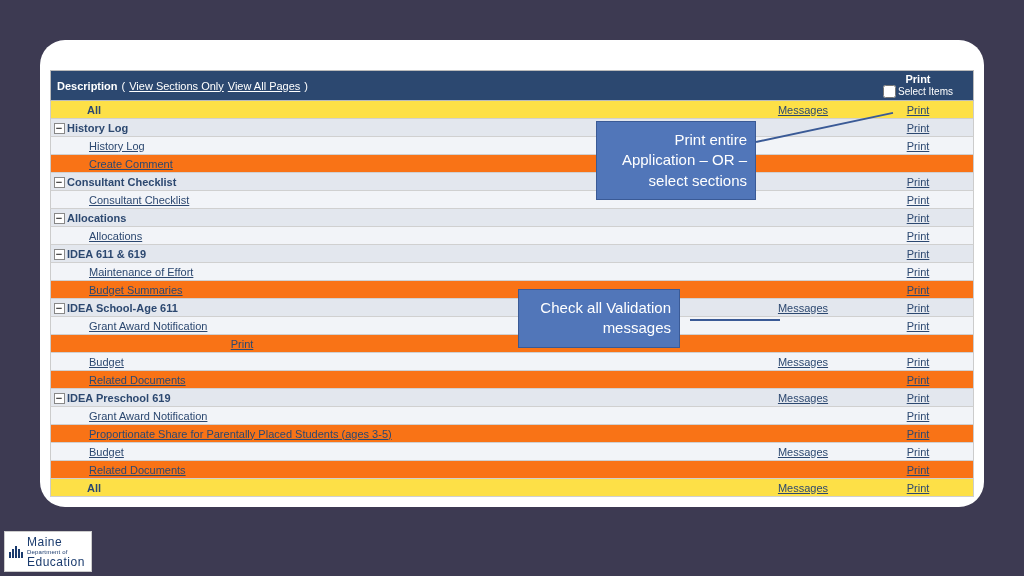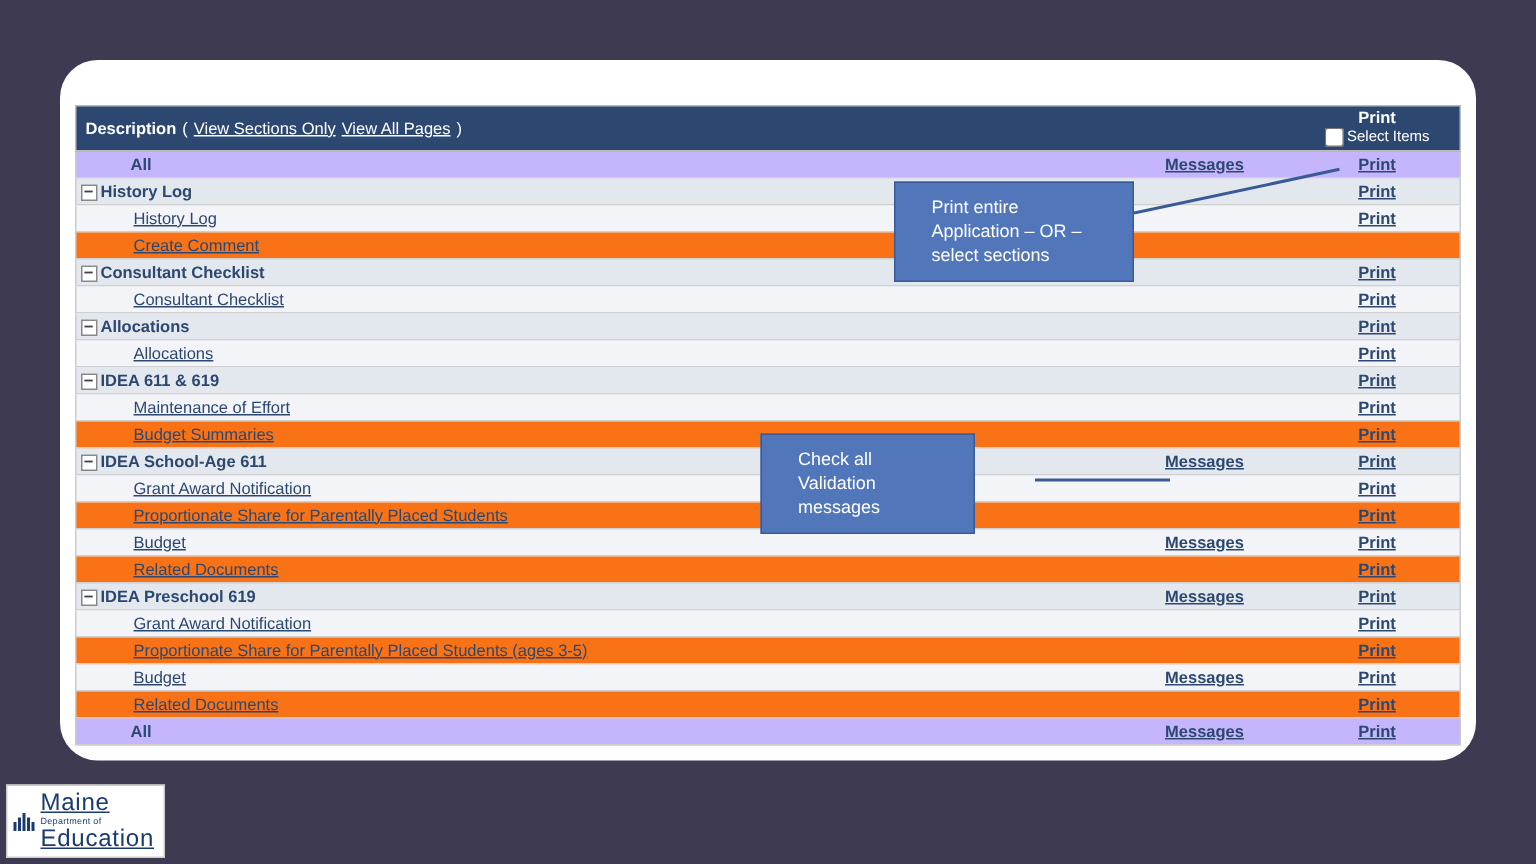--- a/index.html
+++ b/index.html
@@ -76,51 +76,51 @@
   .row .print-col {
     width: 110px;
     text-align: center;
     padding: 2px 4px;
   }
   .row.section { background: #e3e7ee; font-weight: bold; color: #2c4870; }
   .row.section .desc-col { padding-left: 0; }
   .row.child { background: #f2f4f8; }
   .row.child.alt { background: #f97316; }
   .row.child .desc-col { padding-left: 22px; }
-  .row.allrow { background: #c4b5fd; font-weight: bold; color: #2c4870; }
+  .row.allrow { background: #fde047; font-weight: bold; color: #2c4870; }
   .row.allrow .desc-col { padding-left: 20px; }
 
   .toggle {
     display: inline-block;
     width: 11px; height: 11px;
     border: 1px solid #888;
     background: #fff;
     color: #444;
     font-size: 11px;
     line-height: 9px;
     text-align: center;
     cursor: pointer;
   }
   a.ulink { color: #2c4870; text-decoration: underline; cursor: pointer; }
   .row.child a.ulink { color: #2c4870; }
-  .row .val-col a.ulink, .row .print-col a.ulink { color: #2c4870; text-decoration: underline; font-weight: bold; }
+  .row .val-col a.ulink, .row .print-col a.ulink { color: #2c4870; text-decoration: underline; font-weight: normal; }
 
   .callout {
     position: absolute;
     background: #5176b9;
     border: 1px solid #3a5a96;
     color: #fff;
-    font-size: 12px;
-    text-align: left;
-    padding: 8px 24px;
+    font-size: 15px;
+    text-align: right;
+    padding: 8px 8px;
     line-height: 1.35;
     z-index: 5;
   }
   .callout.c1 { top: 121px; left: 596px; width: 160px; }
-  .callout.c2 { top: 289px; left: 507px; width: 143px; }
+  .callout.c2 { top: 289px; left: 518px; width: 162px; }
 
   .line { position: absolute; background: #3a5a96; z-index: 4; }
   .line.l1a { top: 141px; left: 756px; width: 140px; height: 1.5px; transform-origin: left center; transform: rotate(-12deg); }
   .line.l2a { top: 319px; left: 690px; width: 90px; height: 1.5px; }
 
   .logo {
     position: absolute;
     bottom: 4px;
     left: 4px;
     background: #fff;
@@ -132,21 +132,21 @@
     color: #1a3b6e;
     border: 1px solid #ccc;
   }
   .logo .bars { display: flex; gap: 1px; align-items: flex-end; }
   .logo .bars span { width: 2px; background: #1a3b6e; display: block; }
   .logo .bars span:nth-child(1){height:6px}
   .logo .bars span:nth-child(2){height:9px}
   .logo .bars span:nth-child(3){height:12px}
   .logo .bars span:nth-child(4){height:9px}
   .logo .bars span:nth-child(5){height:6px}
-  .logo .txt .big { font-size: 16px; font-weight: normal; letter-spacing: 0.5px; text-decoration: underline; }
+  .logo .txt .big { font-size: 12px; font-weight: normal; letter-spacing: 0.5px; }
   .logo .txt .small { font-size: 6px; letter-spacing: 0.2px; }
 </style>
 </head>
 <body>
 
 <div class="page">
 
   <div class="header-bar">
     <div class="desc-col">
       <span>Description</span>
@@ -238,21 +238,20 @@
         <div class="print-col"><a class="ulink">Print</a></div>
       </div>
       <div class="row child">
         <div class="toggle-col"></div>
         <div class="desc-col"><a class="ulink">Grant Award Notification</a></div>
         <div class="val-col"></div>
         <div class="print-col"><a class="ulink">Print</a></div>
       </div>
       <div class="row child alt">
         <div class="toggle-col"></div>
-        <div class="desc-col"><a class="ulink">Proportionate Share for Parentally Placed Students</a></div>
         <div class="val-col"></div>
         <div class="print-col"><a class="ulink">Print</a></div>
       </div>
       <div class="row child">
         <div class="toggle-col"></div>
         <div class="desc-col"><a class="ulink">Budget</a></div>
         <div class="val-col"><a class="ulink">Messages</a></div>
         <div class="print-col"><a class="ulink">Print</a></div>
       </div>
       <div class="row child alt">

